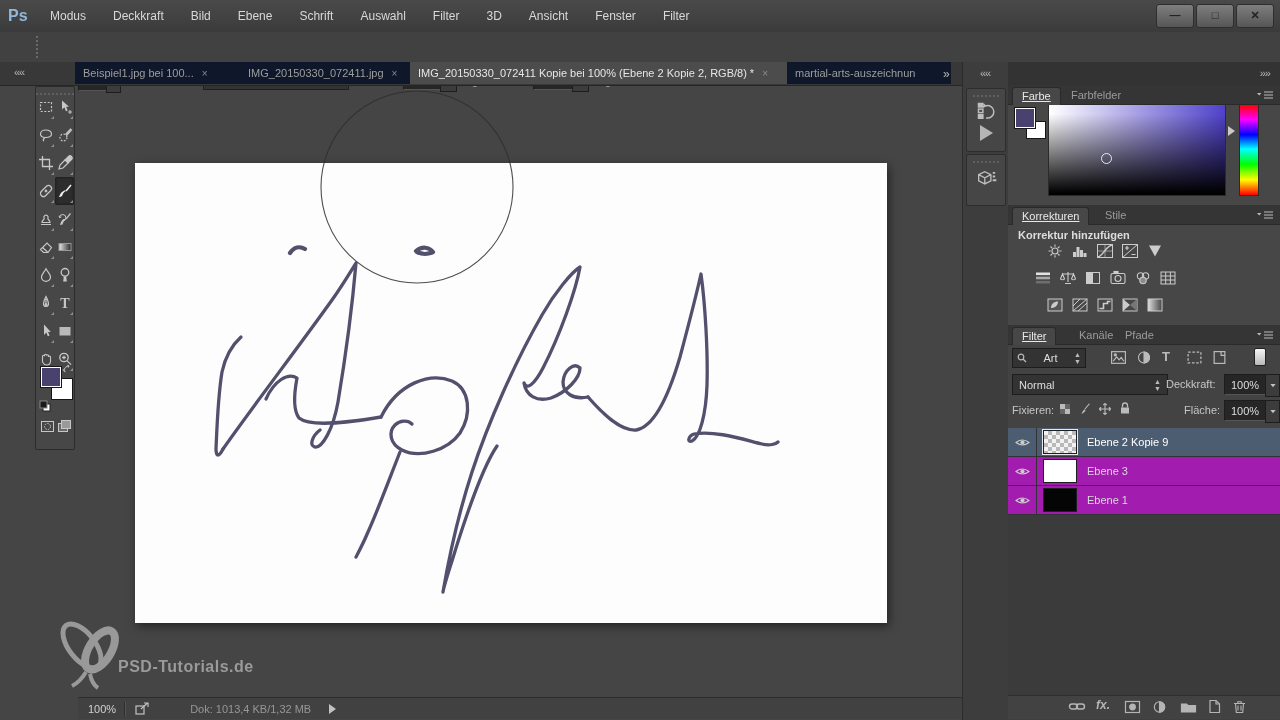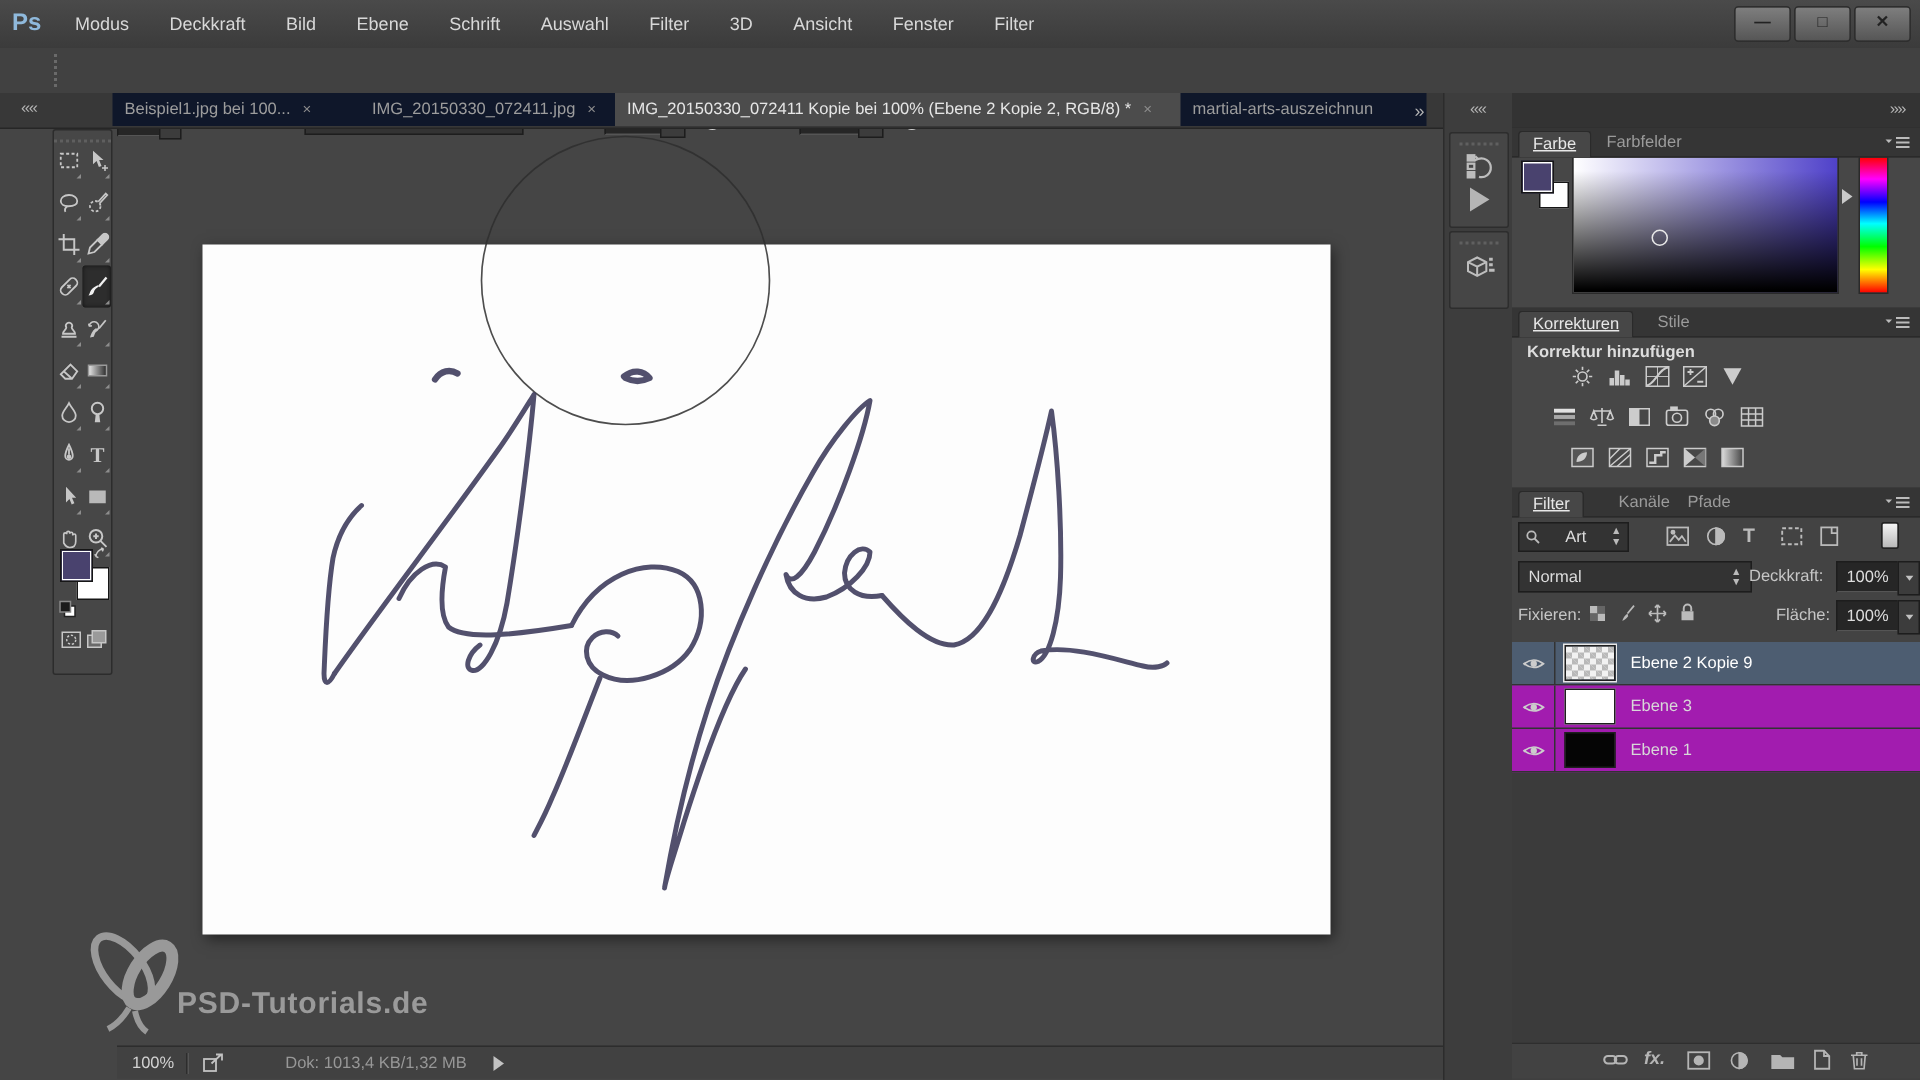--- a/index.html
+++ b/index.html
@@ -72,21 +72,21 @@
   .checker{background-image:linear-gradient(45deg,#b9b9b9 25%,transparent 25%,transparent 75%,#b9b9b9 75%),
            linear-gradient(45deg,#b9b9b9 25%,#f2f2f2 25%,#f2f2f2 75%,#b9b9b9 75%);
            background-size:8px 8px;background-position:0 0,4px 4px;box-shadow:0 0 0 1px #e8e8e8;}
 
   
   #statusbar{left:78px;top:697px;width:884px;height:21px;background:#414141;border-top:1px solid #2d2d2d;z-index:4;
              display:flex;align-items:center;font-size:11px;color:#d2d2d2;}
   .vsep{width:1px;height:14px;background:#2d2d2d;border-right:1px solid #555;margin:0 8px;}
 
   #watermark{left:56px;top:610px;width:260px;height:90px;z-index:3;}
-  #wmtext{position:absolute;left:62px;top:48px;font-size:20px;font-weight:bold;color:#9a9a9a;letter-spacing:.5px;}
+  #wmtext{position:absolute;left:62px;top:48px;font-size:16px;font-weight:bold;color:#9a9a9a;letter-spacing:.5px;}
 
   .adjicon{position:absolute;width:24px;height:16px;display:flex;align-items:center;justify-content:center;z-index:6;}
   .tgl{position:absolute;width:10px;height:16px;background:linear-gradient(#f5f5f5,#b9b9b9);border:1px solid #222;border-radius:2px;z-index:6;}
 </style>
 </head>
 <body>
 
 <div id="app">
 
   <div class="abs" id="menubar">

